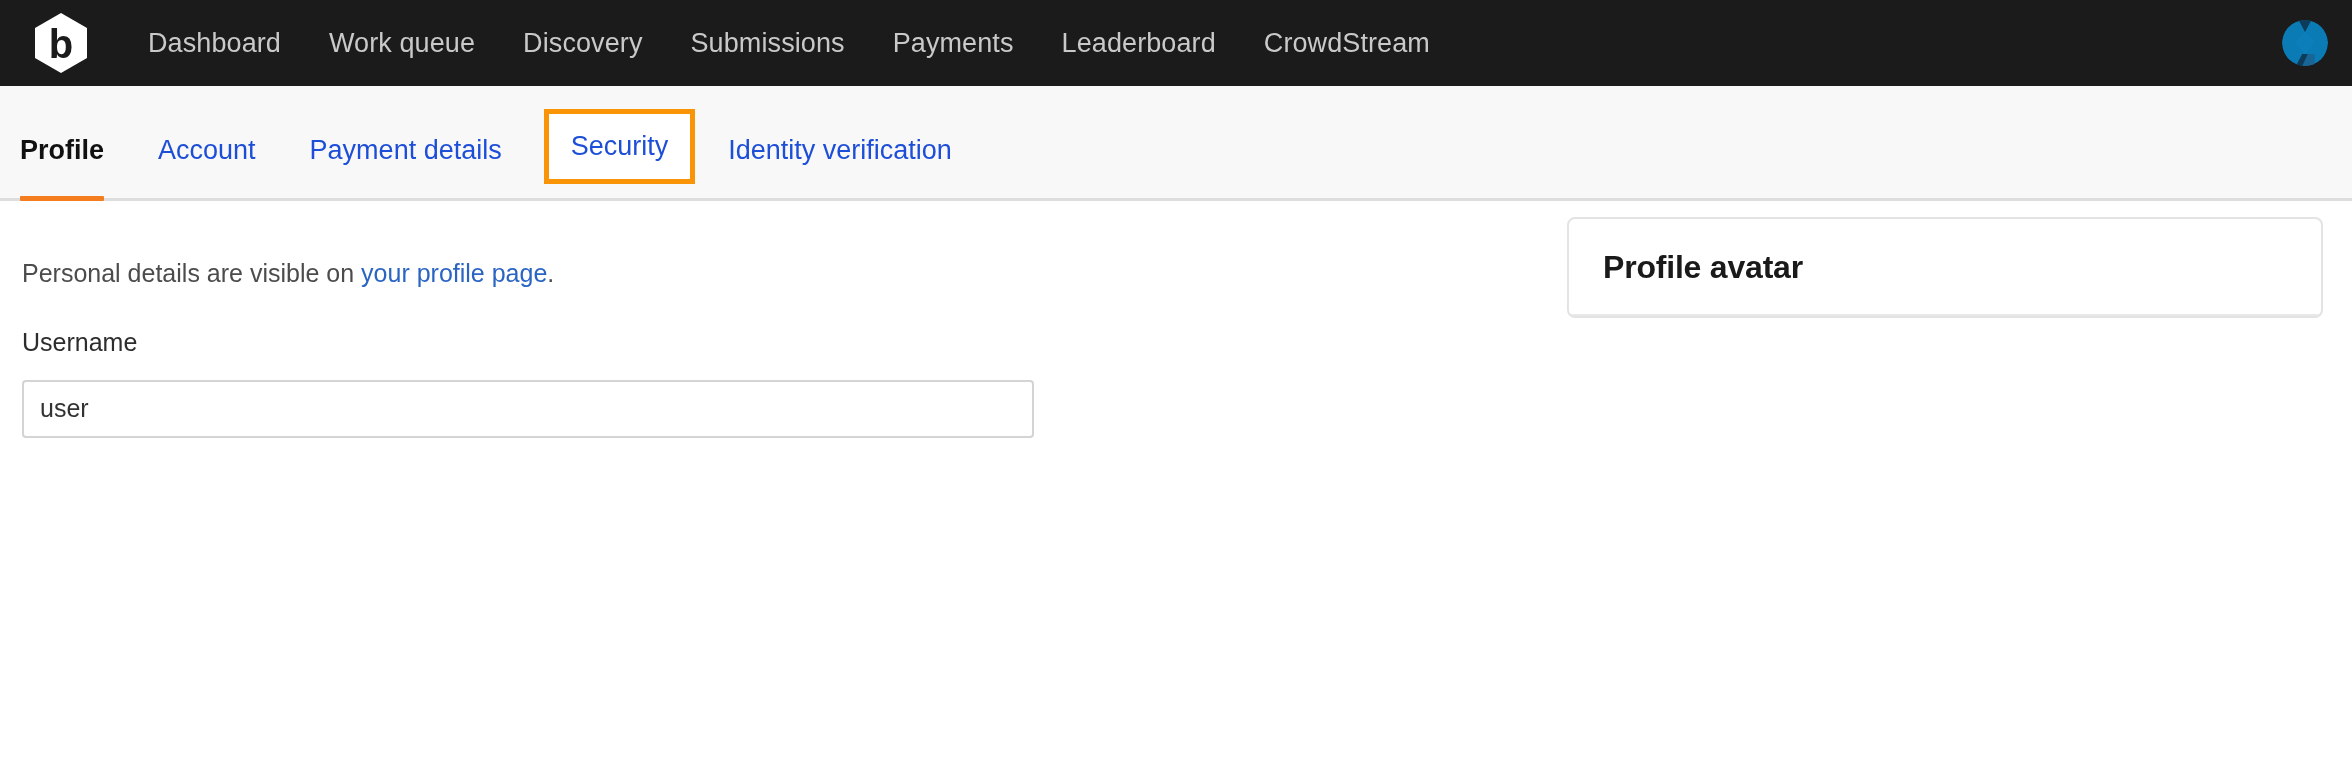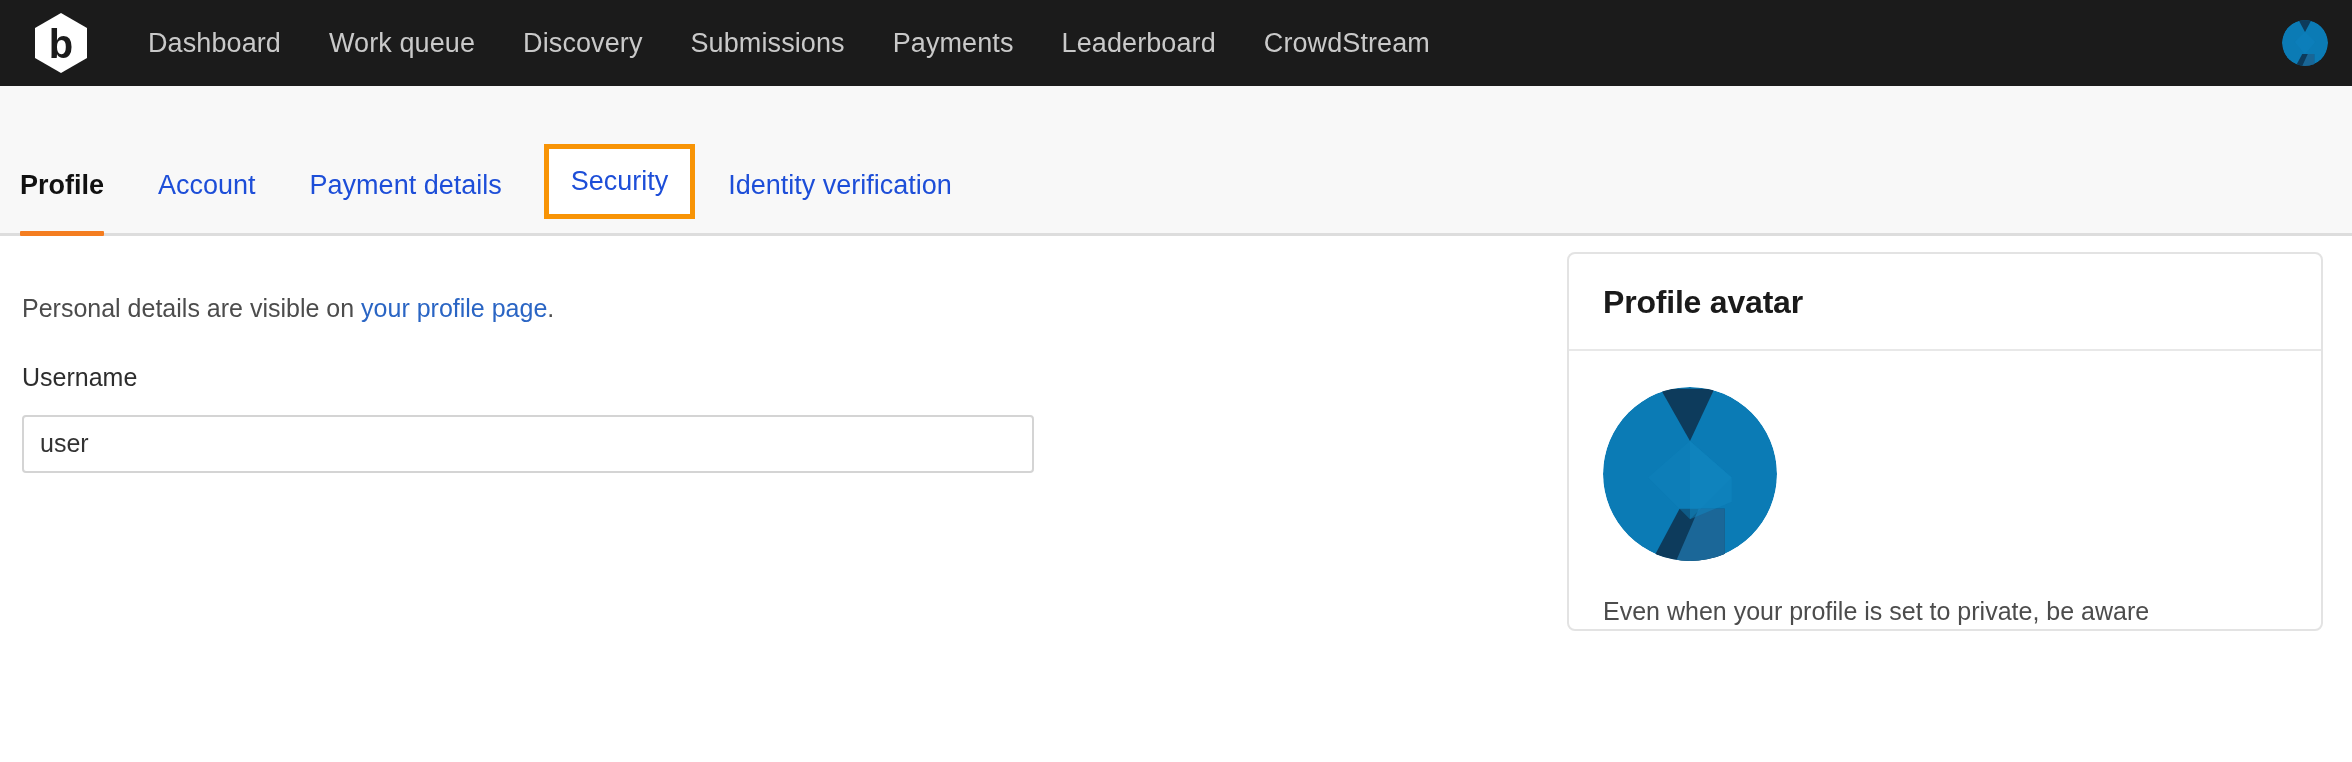--- a/index.html
+++ b/index.html
@@ -55,21 +55,21 @@
     transform: translateY(-50%);
     width: 46px;
     height: 46px;
     border-radius: 50%;
     overflow: hidden;
     cursor: pointer;
   }
 
   
   .tabbar {
-    height: 150px;
+    height: 115px;
     background: #f8f8f8;
     border-bottom: 3px solid #dddddd;
     display: flex;
     align-items: flex-end;
     padding-left: 20px;
     position: relative;
   }
   .tab {
     position: relative;
     font-size: 27px;
@@ -242,28 +242,15 @@
 
     <div class="field-label">Username</div>
     <input class="text-input" type="text" value="user" style="">
   </div>
 
   <div class="col-right">
     <div class="card">
       <div class="card-header">
         <div class="card-title">Profile avatar</div>
       </div>
-      <div class="card-body">
-        <div class="avatar-big">
-          <svg width="174" height="174" viewBox="0 0 100 100" aria-hidden="true">
-            <circle cx="50" cy="50" r="50" fill="#0b7bb5"></circle>
-            <polygon points="33,1 50,31 64,1" fill="#0d3b5c"></polygon>
-            <polygon points="28,100 44,70 70,70 70,100" fill="#0d3b5c"></polygon>
-            <polygon points="55,70 70,70 70,100 42,100" fill="#1d6d9e" opacity="0.9"></polygon>
-            <polygon points="50,31 74,52 50,76 26,52" fill="#0f82bd" opacity="0.45"></polygon>
-            <polygon points="50,31 74,52 74,66 50,76" fill="#1287c2" opacity="0.5"></polygon>
-          </svg>
-        </div>
-        <div class="card-note">Even when your profile is set to private, be aware</div>
-      </div>
     </div>
   </div>
 </div>
 
 </body></html>

